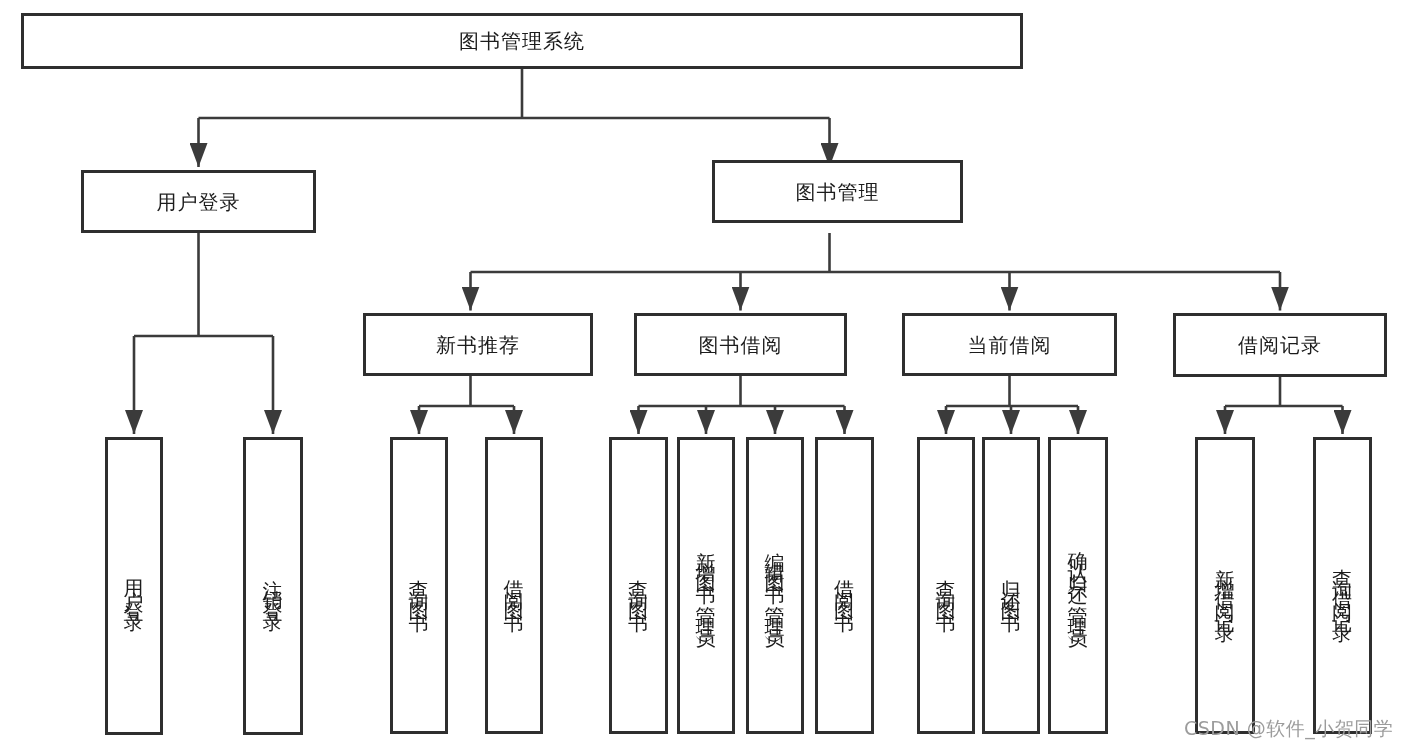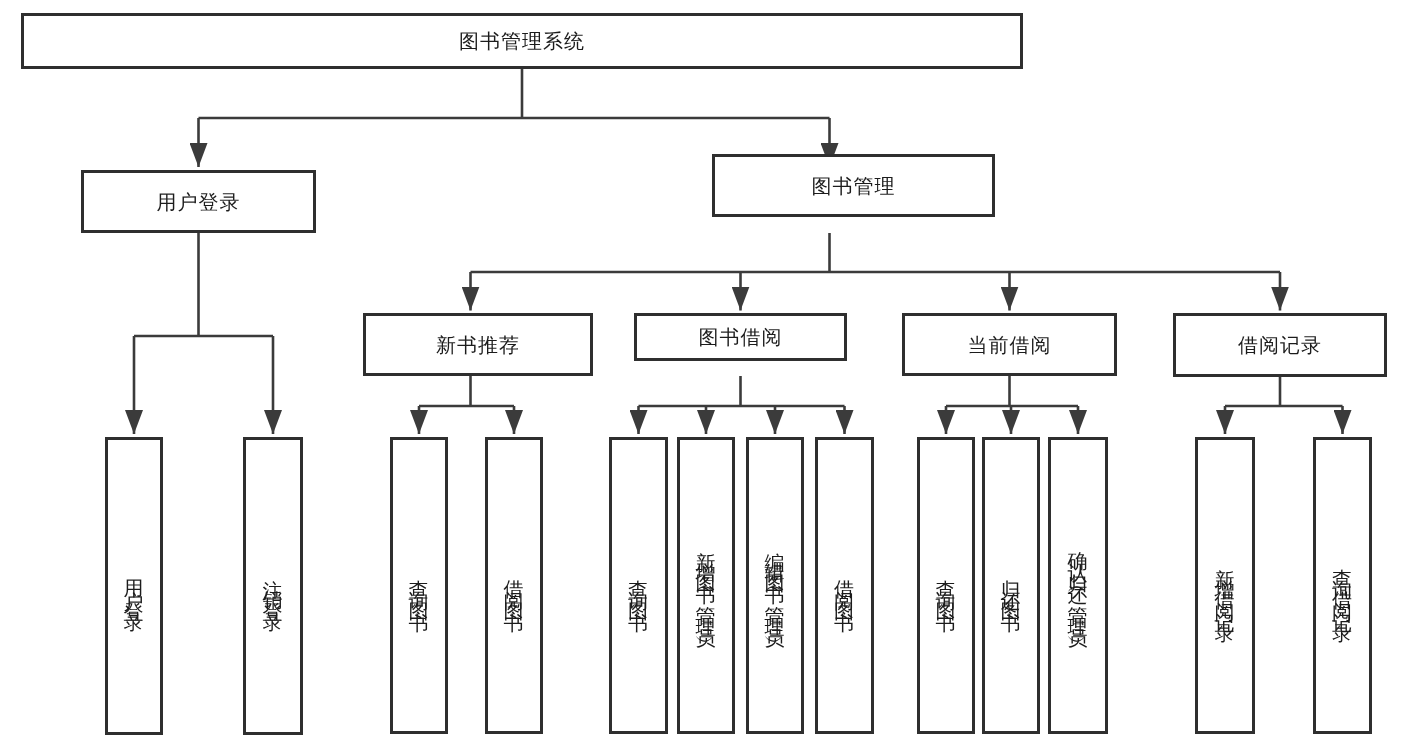--- a/index.html
+++ b/index.html
@@ -78,28 +78,28 @@
     </g>
   </svg>
 
   <div class="node h" style="left:21px;top:13px;width:1002px;height:56px">
     <span>图书管理系统</span>
   </div>
 
   <div class="node h" style="left:81px;top:170px;width:235px;height:63px">
     <span>用户登录</span>
   </div>
-  <div class="node h" style="left:712px;top:154px;width:283px;height:63px">
+  <div class="node h" style="left:712px;top:160px;width:251px;height:63px">
     <span>图书管理</span>
   </div>
 
   <div class="node h" style="left:363px;top:313px;width:230px;height:63px">
     <span>新书推荐</span>
   </div>
-  <div class="node h" style="left:634px;top:313px;width:213px;height:48px">
+  <div class="node h" style="left:634px;top:313px;width:213px;height:63px">
     <span>图书借阅</span>
   </div>
   <div class="node h" style="left:1173px;top:313px;width:214px;height:64px">
     <span>借阅记录</span>
   </div>
   <div class="node h" style="left:902px;top:313px;width:215px;height:63px">
     <span>当前借阅</span>
   </div>
 
   <div class="node v" style="left:105px;top:437px;width:58px;height:298px">
@@ -139,14 +139,17 @@
     <span>确认归还（管理员）</span>
   </div>
 
   <div class="node v" style="left:1195px;top:437px;width:60px;height:297px">
     <span>新增借阅记录</span>
   </div>
   <div class="node v" style="left:1313px;top:437px;width:59px;height:297px">
     <span>查询借阅记录</span>
   </div>
 
+  <div class="watermark">
+    <span>CSDN @软件_小贺同学</span>
+  </div>
 
 </div>
 
 </body></html>

